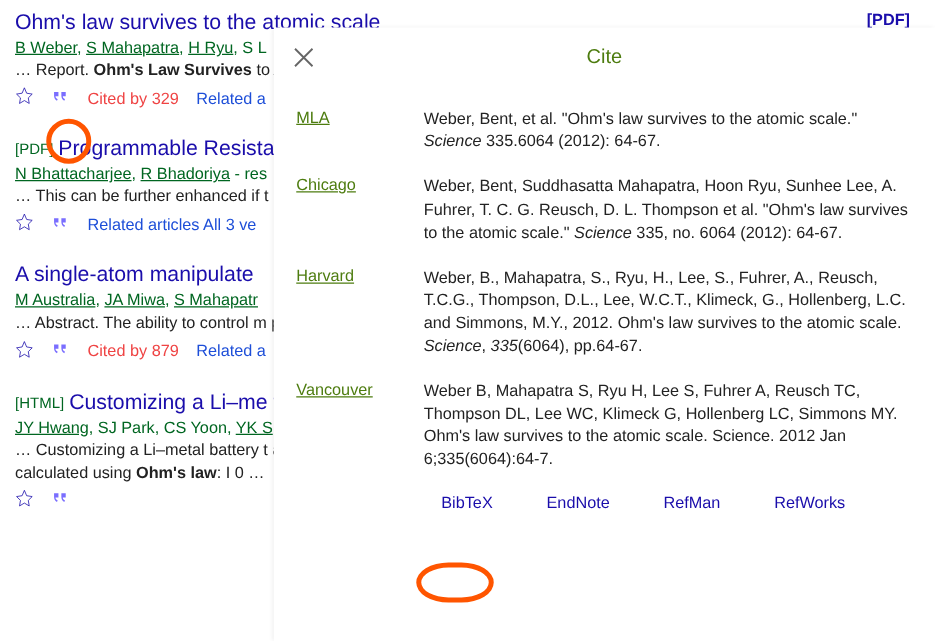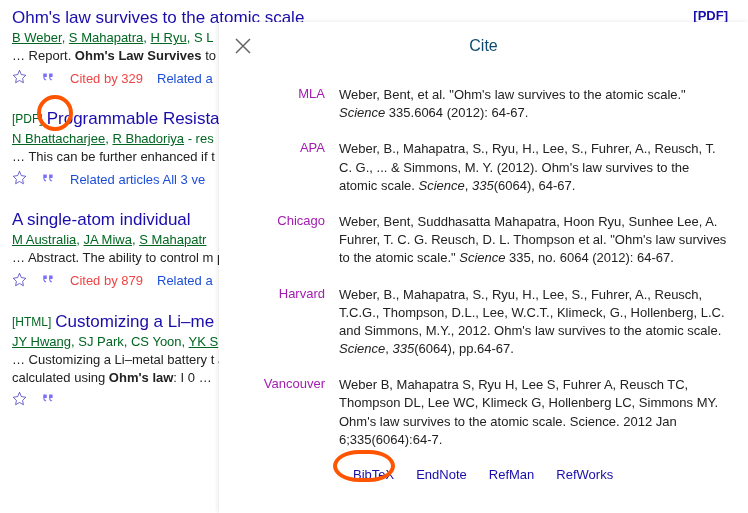--- a/index.html
+++ b/index.html
@@ -18,29 +18,29 @@
   .actions { margin-top: 4px; display: flex; align-items: center; gap: 14px; color: #1a0dab; font-size: 13px; }
   .actions span { cursor: pointer; }
   .actions .cited { color: #ef4444; }
   .actions a { color: #1d4ed8; }
   .circle-quote { position: absolute; left: 37px; top: 95px; width: 36px; height: 36px; border: 4px solid #ff5500; border-radius: 50%; pointer-events: none; z-index: 5; }
   .circle-bibtex { position: absolute; left: 333px; top: 450px; width: 62px; height: 32px; border: 4px solid #ff5500; border-radius: 50%/60%; pointer-events: none; z-index: 20; }
 
   
   .modal { position: absolute; top: 22px; left: 219px; right: 0; bottom: 0; background: #fff; border-left: 0px solid #ddd; box-shadow: -1px 0 4px rgba(0,0,0,.1); padding: 0 18px 18px 18px; z-index: 10; }
   .modal-header { display: flex; align-items: center; justify-content: center; position: relative; height: 48px; }
-  .modal-title { font-size: 16px; color: #0c4a6e; text-align: center; }
+  .modal-title { font-size: 16px; color: #4d7c0f; text-align: center; }
   .close-icon { position: absolute; left: -6px; top: 12px; width: 24px; height: 24px; cursor: pointer; }
   .close-icon svg { width: 24px; height: 24px; stroke: #666; }
   .cite-table { margin-top: 16px; }
   .cite-row { display: flex; margin-bottom: 18px; }
-  .cite-label { width: 102px; text-align: right; color: #a21caf; font-size: 13px; padding-right: 14px; flex-shrink: 0; }
+  .cite-label { width: 102px; color: #4d7c0f; font-size: 13px; padding-right: 14px; flex-shrink: 0; text-decoration: underline; }
   .cite-text { font-size: 13px; line-height: 1.4; }
   .cite-text i { font-style: italic; }
-  .export-links { display: flex; gap: 22px; padding-left: 116px; margin-top: 10px; text-align: center; }
+  .export-links { display: flex; gap: 43px; padding-left: 116px; margin-top: 10px; text-align: center; }
   .export-links a { color: #1a0dab; font-size: 13px; }
 
   .star-svg { width:15px; height:15px; stroke:#1a0dab; fill:none; }
   .quote-svg { width:15px; height:14px; fill:#7a6eff; }
 </style>
 </head>
 <body>
 
 <div class="results">
 
@@ -76,21 +76,21 @@
           </svg></span>
       <span><svg class="quote-svg" viewBox="0 0 24 24">
             <path d="M3 6h6v6H5c0 2 1 3 3 4l-1 2C4 17 3 14 3 11V6zm10 0h6v6h-4c0 2 1 3 3 4l-1 2c-3-1-4-4-4-7V6z"></path>
           </svg></span>
       <a>Related articles   All 3 ve</a>
     </div>
   </div>
 
   <div class="result">
     <div class="title-row">
-      <a class="title">A single-atom individual</a>
+      <a class="title">A single-atom manipulate</a>
     </div>
     <div class="authors"><span>M Australia</span>, <span>JA Miwa</span>, <span>S Mahapatr</span></div>
     <div class="snippet">… Abstract. The ability to control m precision is central to <b>nanotechno</b> manipulate individual atoms 2 and</div>
     <div class="actions">
       <span><svg class="star-svg" viewBox="0 0 24 24">
             <path d="M12 2l2.9 6.9L22 10l-5 4.9L18.2 22 12 18.3 5.8 22 7 14.9 2 10l7.1-1.1z"></path>
           </svg></span>
       <span><svg class="quote-svg" viewBox="0 0 24 24">
             <path d="M3 6h6v6H5c0 2 1 3 3 4l-1 2C4 17 3 14 3 11V6zm10 0h6v6h-4c0 2 1 3 3 4l-1 2c-3-1-4-4-4-7V6z"></path>
           </svg></span>
@@ -130,24 +130,20 @@
         </svg>
     </div>
     <div class="modal-title">Cite</div>
   </div>
   <div class="cite-table">
     <div class="cite-row">
       <div class="cite-label">MLA</div>
       <div class="cite-text">Weber, Bent, et al. "Ohm's law survives to the atomic scale." <i>Science</i> 335.6064 (2012): 64-67.</div>
     </div>
     <div class="cite-row">
-      <div class="cite-label">APA</div>
-      <div class="cite-text">Weber, B., Mahapatra, S., Ryu, H., Lee, S., Fuhrer, A., Reusch, T. C. G., ... &amp; Simmons, M. Y. (2012). Ohm's law survives to the atomic scale. <i>Science</i>, <i>335</i>(6064), 64-67.</div>
-    </div>
-    <div class="cite-row">
       <div class="cite-label">Chicago</div>
       <div class="cite-text">Weber, Bent, Suddhasatta Mahapatra, Hoon Ryu, Sunhee Lee, A. Fuhrer, T. C. G. Reusch, D. L. Thompson et al. "Ohm's law survives to the atomic scale." <i>Science</i> 335, no. 6064 (2012): 64-67.</div>
     </div>
     <div class="cite-row">
       <div class="cite-label">Harvard</div>
       <div class="cite-text">Weber, B., Mahapatra, S., Ryu, H., Lee, S., Fuhrer, A., Reusch, T.C.G., Thompson, D.L., Lee, W.C.T., Klimeck, G., Hollenberg, L.C. and Simmons, M.Y., 2012. Ohm's law survives to the atomic scale. <i>Science</i>, <i>335</i>(6064), pp.64-67.</div>
     </div>
     <div class="cite-row">
       <div class="cite-label">Vancouver</div>
       <div class="cite-text">Weber B, Mahapatra S, Ryu H, Lee S, Fuhrer A, Reusch TC, Thompson DL, Lee WC, Klimeck G, Hollenberg LC, Simmons MY. Ohm's law survives to the atomic scale. Science. 2012 Jan 6;335(6064):64-7.</div>

